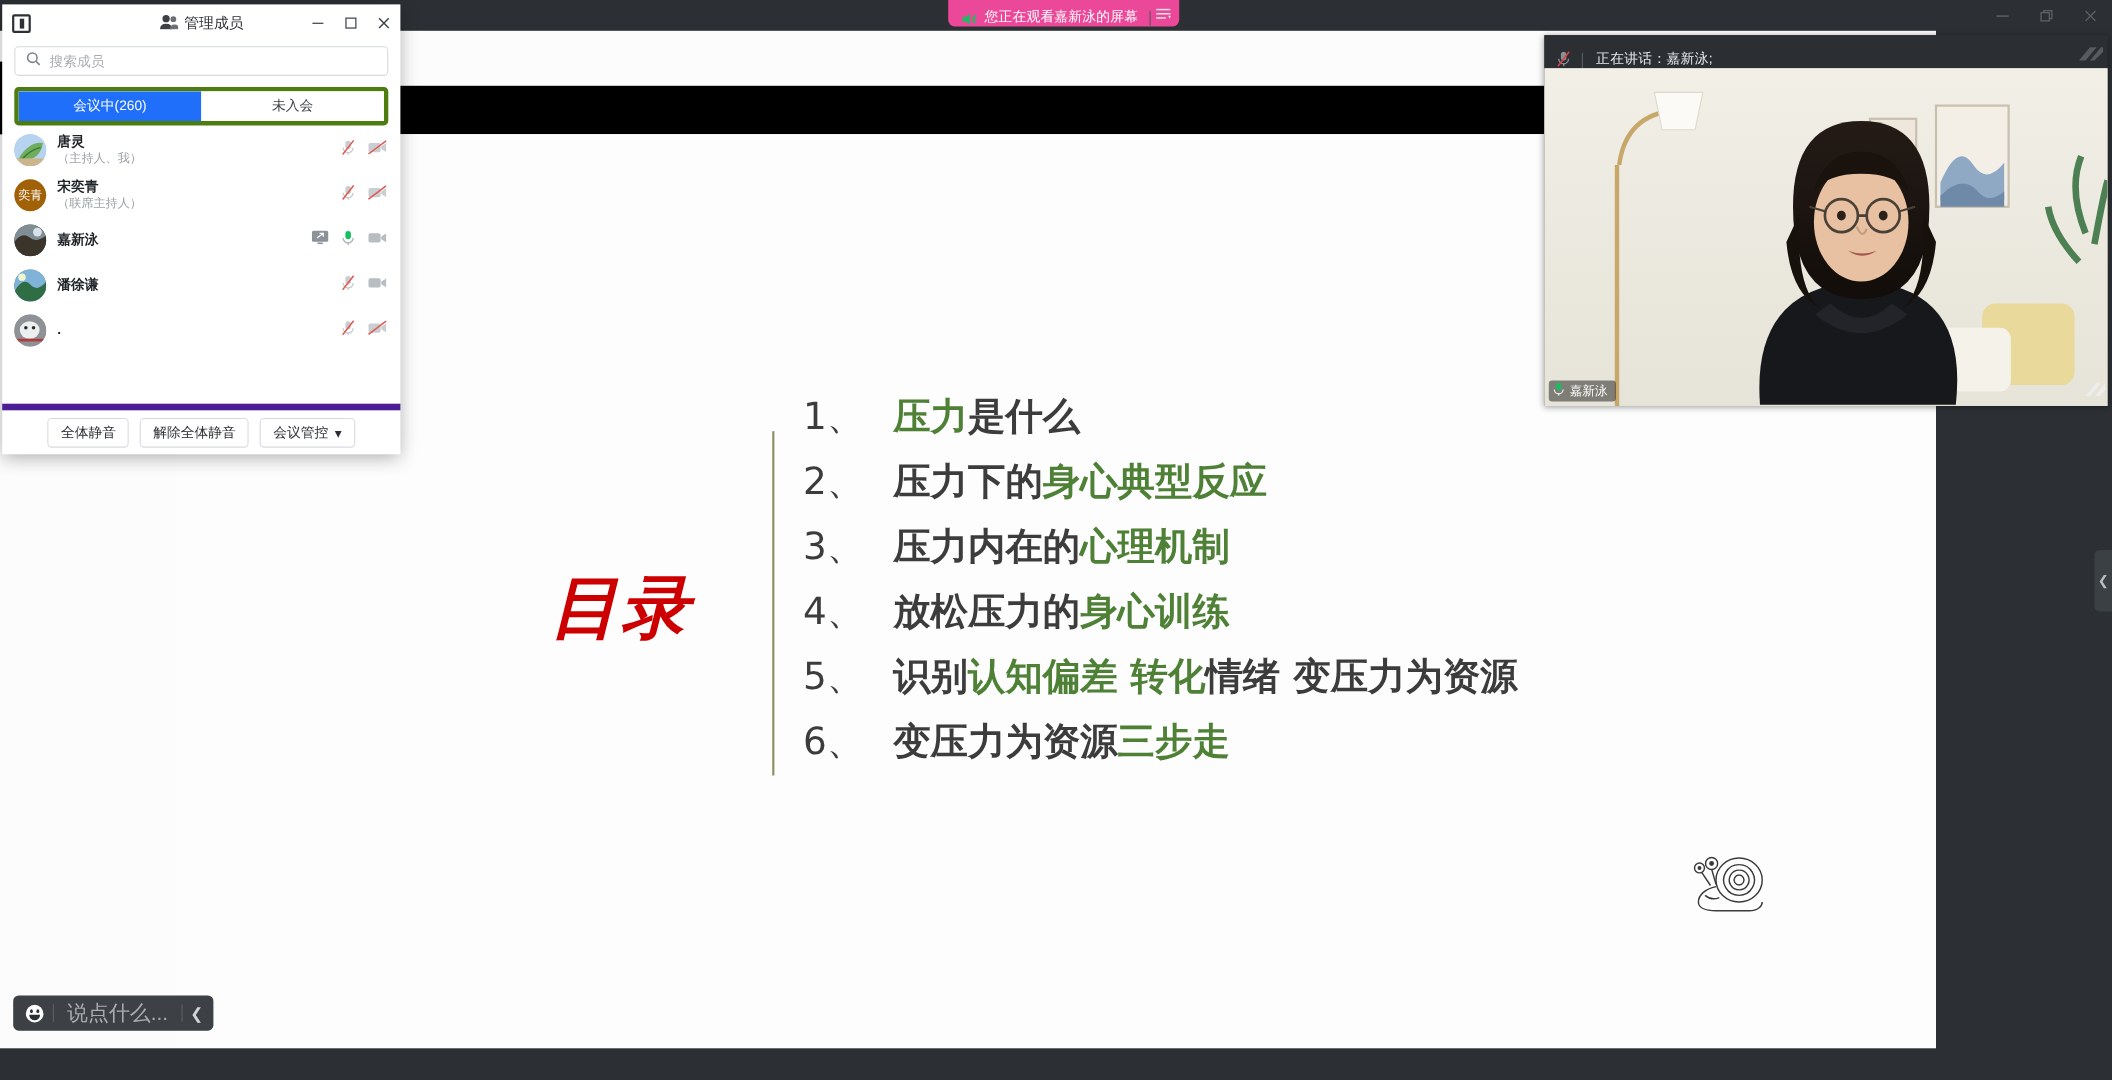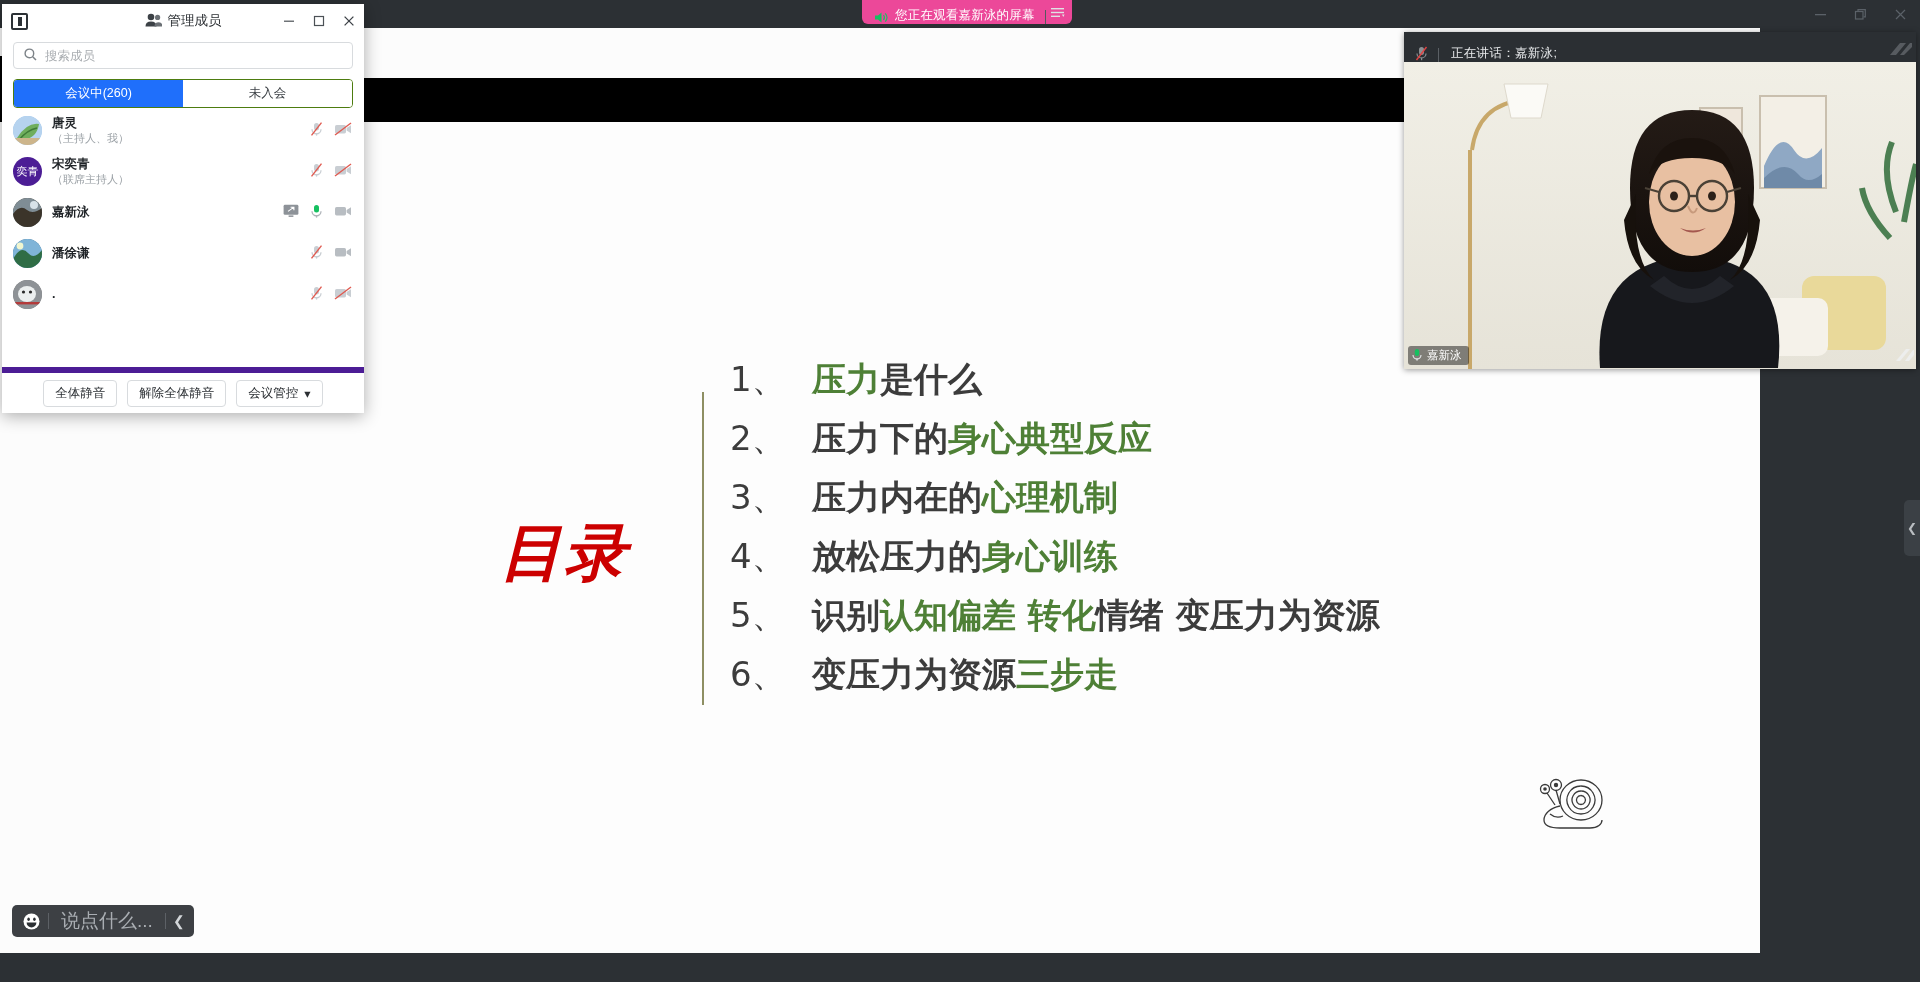--- a/index.html
+++ b/index.html
@@ -168,21 +168,21 @@
   .pwin-search {
     margin: 4px 11px 10px 11px; height: 27px; flex: none;
     border: 1px solid #d8dbde; border-radius: 4px;
     display: flex; align-items: center; gap: 8px; padding: 0 10px;
   }
   .pwin-search input {
     border: none; outline: none; font-size: 12.5px; color: #0f766e; flex: 1;
     background: transparent; font-family: inherit;
   }
   .pwin-search input::placeholder { color: #a9adb1; }
-  .pwin-tabs { display: flex; margin: 0 11px; border: 1px solid #4d7c0f; border-radius: 4px; overflow: hidden; flex: none; text-align: right; }
+  .pwin-tabs { display: flex; margin: 0 11px; border: 4px solid #4d7c0f; border-radius: 4px; overflow: hidden; flex: none; text-align: right; }
   .ptab {
     flex: 1; height: 27px; display: flex; align-items: center; justify-content: center;
     font-size: 12.5px; color: #3c4146; background: #fff;
   }
   .ptab.active { background: #1f6ffb; color: #fff; }
   .plist { flex: 1; overflow: hidden; margin-top: 2px; }
   .prow {
     height: 41px; display: flex; align-items: center; padding: 0 12px 0 11px;
   }
   .pav {
@@ -483,21 +483,21 @@
                 <path d="M2.5 14.4 L12.5 1.6" stroke="#e05a50" stroke-width="1.4"></path>
               </svg></span>
             <span><svg width="18" height="14" viewBox="0 0 18 14">
                 <rect x="1" y="3" width="11" height="8.4" rx="1.6" fill="#c9ced3"></rect>
                 <path d="M12.6 6 L17 3.2 L17 11.2 L12.6 8.4 Z" fill="#c9ced3"></path>
                 <path d="M1 13 L17 1" stroke="#e05a50" stroke-width="1.4"></path>
               </svg></span>
           </div>
         </div>
         <div class="prow">
-          <div class="pav" style="background: #4c1d95;">奕青</div>
+          <div class="pav" style="background: #a16207;">奕青</div>
           <div class="pname">
             <div class="n1">宋奕青</div>
             <div class="n2">（联席主持人）</div>
           </div>
           <div class="picons">
             <span><svg width="15" height="16" viewBox="0 0 15 16">
                 <rect x="5" y="2" width="5" height="7.6" rx="2.5" fill="#c9ced3"></rect>
                 <path d="M3 8.3 a4.5 4.5 0 0 0 9 0" stroke="#c9ced3" stroke-width="1.3" fill="none"></path>
                 <rect x="6.9" y="12.2" width="1.3" height="2.4" fill="#c9ced3"></rect>
                 <path d="M2.5 14.4 L12.5 1.6" stroke="#e05a50" stroke-width="1.4"></path>

